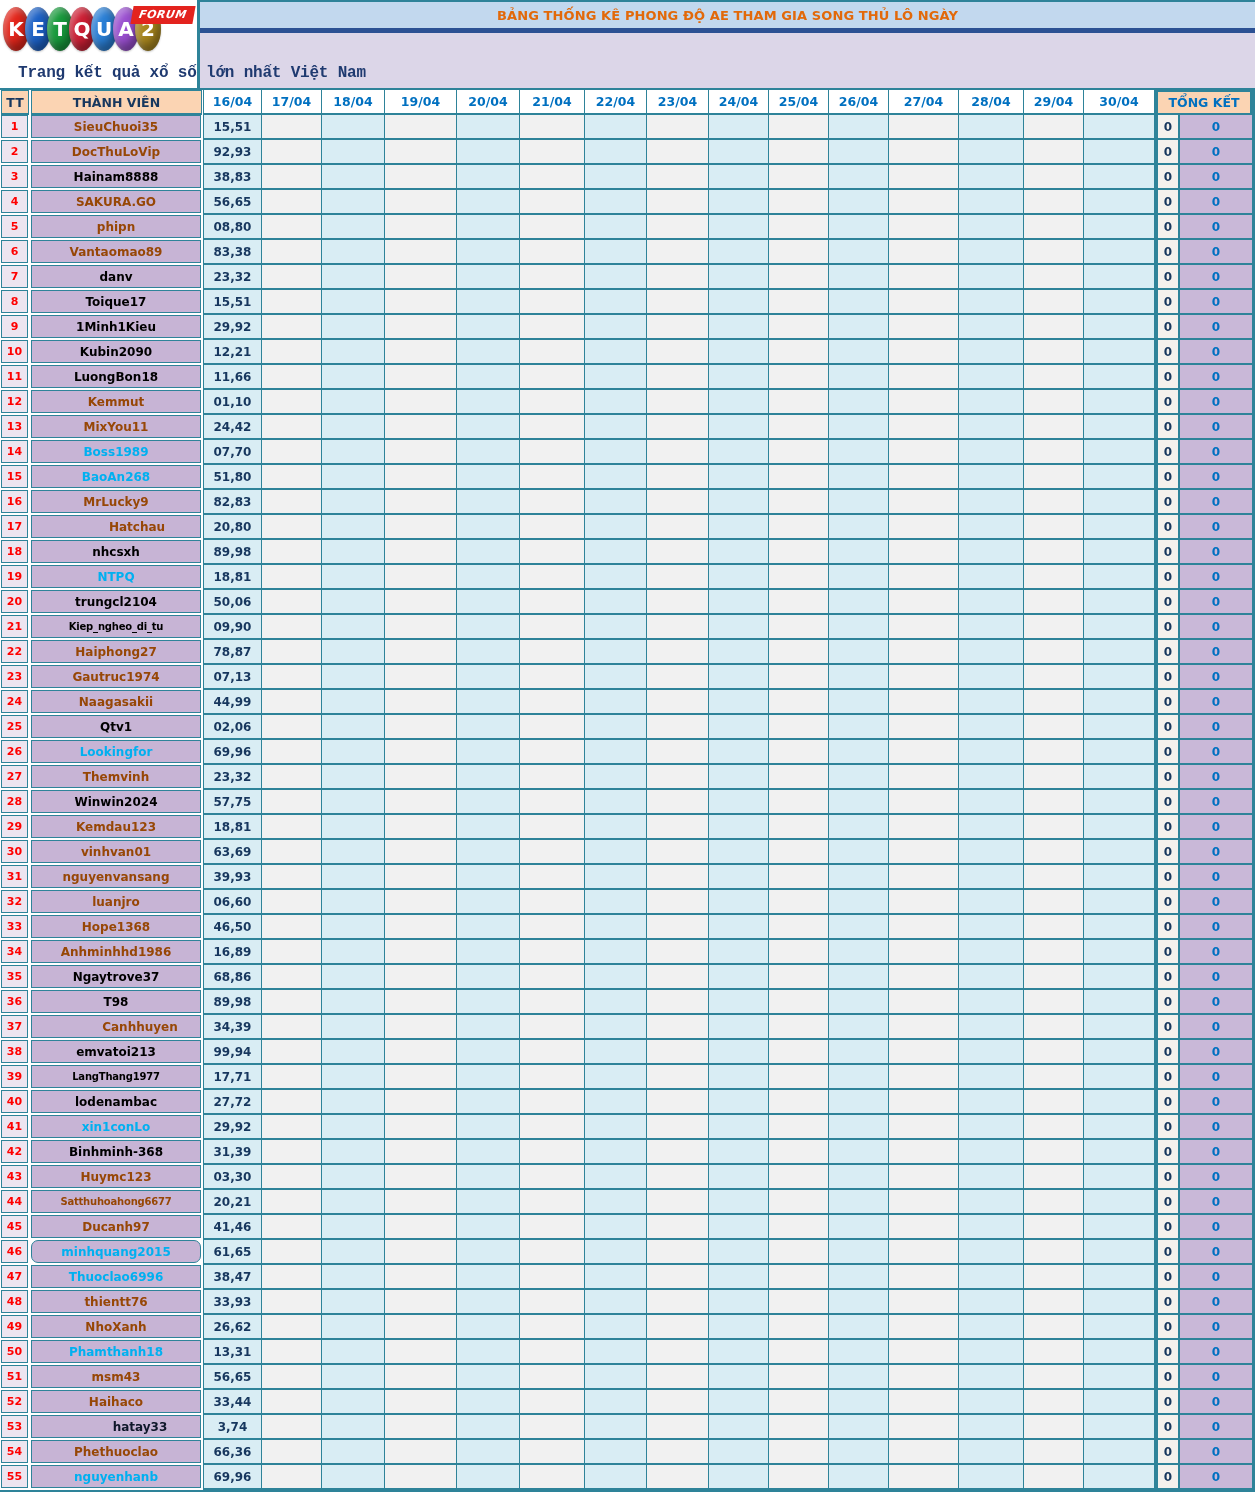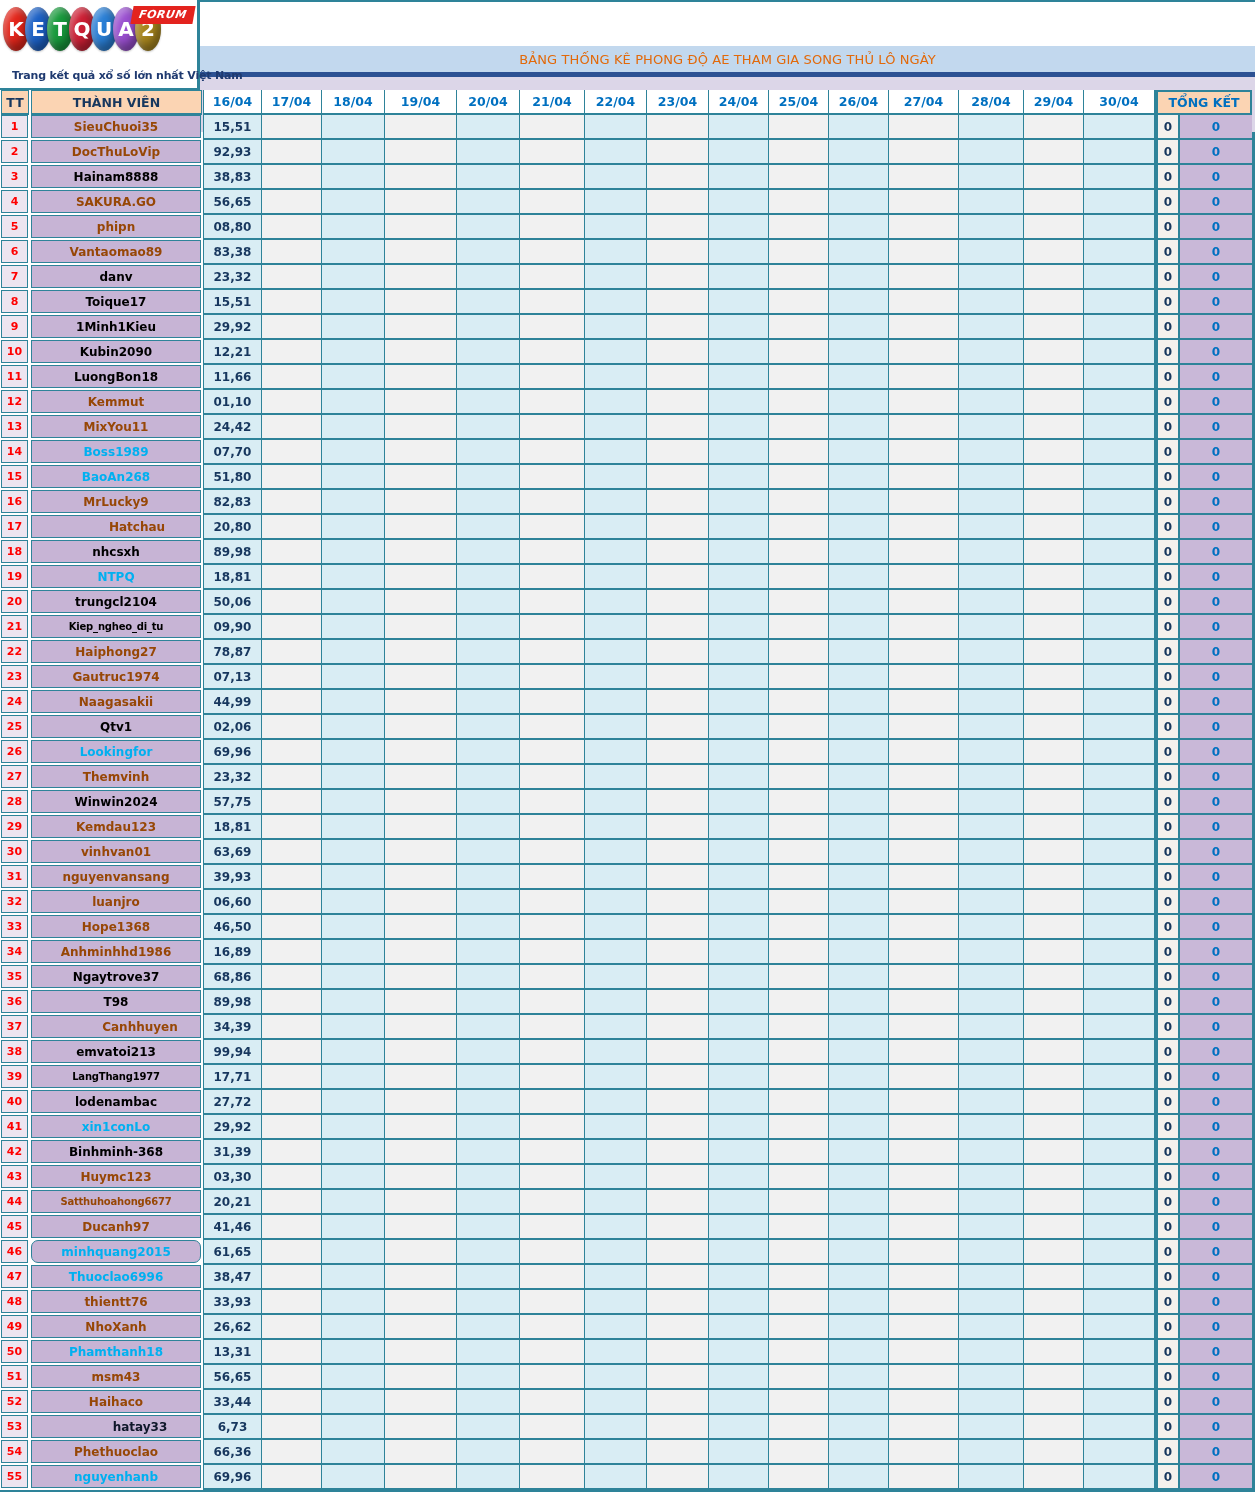--- a/index.html
+++ b/index.html
@@ -12,26 +12,26 @@
   .top{display:flex;height:88px;width:1255px;}
   .logo-box{width:197px;height:88px;background:#fff;position:relative;flex:none;}
   .ovals{position:absolute;left:3px;top:7px;display:flex;}
   .oval{width:26px;height:44px;border-radius:50%;margin-left:-4px;display:flex;align-items:center;justify-content:center;
         color:#fff;font-weight:bold;font-size:20px;
         box-shadow:inset -4px -6px 8px rgba(0,0,0,.38), inset 3px 4px 6px rgba(255,255,255,.35), 0 1px 2px rgba(0,0,0,.25);}
   .oval:first-child{margin-left:0;}
   .forum-badge{position:absolute;right:3px;top:6px;background:#e3231e;color:#fff;
         font-style:italic;font-weight:bold;font-size:11px;padding:2px 7px 3px 7px;
         transform:skewX(-10deg);letter-spacing:.5px;}
-  .tagline{position:absolute;left:12px;bottom:6px;width:195px;color:#1f3a70;font-weight:bold;
-        font-size:11px;letter-spacing:-0.2px;white-space:nowrap;}
+  .tagline{position:absolute;left:18px;bottom:6px;width:195px;color:#1f3a70;font-weight:bold;
+        font-size:16px;letter-spacing:-0.2px;white-space:nowrap;font-family:Liberation Mono, monospace;}
   .teal-strip{width:3px;height:88px;background:#2e8399;flex:none;}
   .right-top{flex:1;border-top:2px solid #2e8399;box-sizing:border-box;}
   .title-bar{height:26px;background:#c2d8ee;display:flex;align-items:center;justify-content:center;
-        color:#e2690a;font-weight:normal;font-size:13px;letter-spacing:0.1px;margin-top:44px;}
+        color:#e2690a;font-weight:bold;font-size:13px;letter-spacing:0.1px;}
   .navy-band{height:5px;background:#2c5193;}
   .lavender-band{height:55px;background:#dcd6e8;}
 
   
   .grid{display:grid;grid-template-columns:30px 173px 59px 60px 63px 72px 63px 65px 62px 62px 60px 60px 60px 70px 65px 60px 71px 25px 72px;}
   .row{height:25px;background:#fff;}
   .header{height:27px;background:#fff;border-top:2px solid #2e8399;box-sizing:border-box;}
   .cell{display:flex;align-items:center;justify-content:center;box-sizing:border-box;overflow:hidden;}
 
   
@@ -554,21 +554,21 @@
     <div class="cell member" style="color: rgb(151, 71, 6);">Haihaco</div>
     <div class="cell val">33,44</div>
     <div class="blanks" style="display:contents"><div class="cell d c-gray"></div><div class="cell d c-blue"></div><div class="cell d c-gray"></div><div class="cell d c-blue"></div><div class="cell d c-gray"></div><div class="cell d c-blue"></div><div class="cell d c-gray"></div><div class="cell d c-blue"></div><div class="cell d c-gray"></div><div class="cell d c-blue"></div><div class="cell d c-gray"></div><div class="cell d c-blue"></div><div class="cell d c-gray"></div><div class="cell d c-blue"></div></div>
     <div class="cell tot1">0</div>
     <div class="cell tot2">0</div>
   </div>
 
   <div class="grid row">
     <div class="cell tt">53</div>
     <div class="cell member" style="color: #0f172a; padding-left: 48px;">hatay33</div>
-    <div class="cell val">6,73</div>
+    <div class="cell val">3,74</div>
     <div class="blanks" style="display:contents"><div class="cell d c-gray"></div><div class="cell d c-blue"></div><div class="cell d c-gray"></div><div class="cell d c-blue"></div><div class="cell d c-gray"></div><div class="cell d c-blue"></div><div class="cell d c-gray"></div><div class="cell d c-blue"></div><div class="cell d c-gray"></div><div class="cell d c-blue"></div><div class="cell d c-gray"></div><div class="cell d c-blue"></div><div class="cell d c-gray"></div><div class="cell d c-blue"></div></div>
     <div class="cell tot1">0</div>
     <div class="cell tot2">0</div>
   </div>
 
   <div class="grid row">
     <div class="cell tt">54</div>
     <div class="cell member" style="color: rgb(151, 71, 6);">Phethuoclao</div>
     <div class="cell val">66,36</div>
     <div class="blanks" style="display:contents"><div class="cell d c-gray"></div><div class="cell d c-blue"></div><div class="cell d c-gray"></div><div class="cell d c-blue"></div><div class="cell d c-gray"></div><div class="cell d c-blue"></div><div class="cell d c-gray"></div><div class="cell d c-blue"></div><div class="cell d c-gray"></div><div class="cell d c-blue"></div><div class="cell d c-gray"></div><div class="cell d c-blue"></div><div class="cell d c-gray"></div><div class="cell d c-blue"></div></div>

